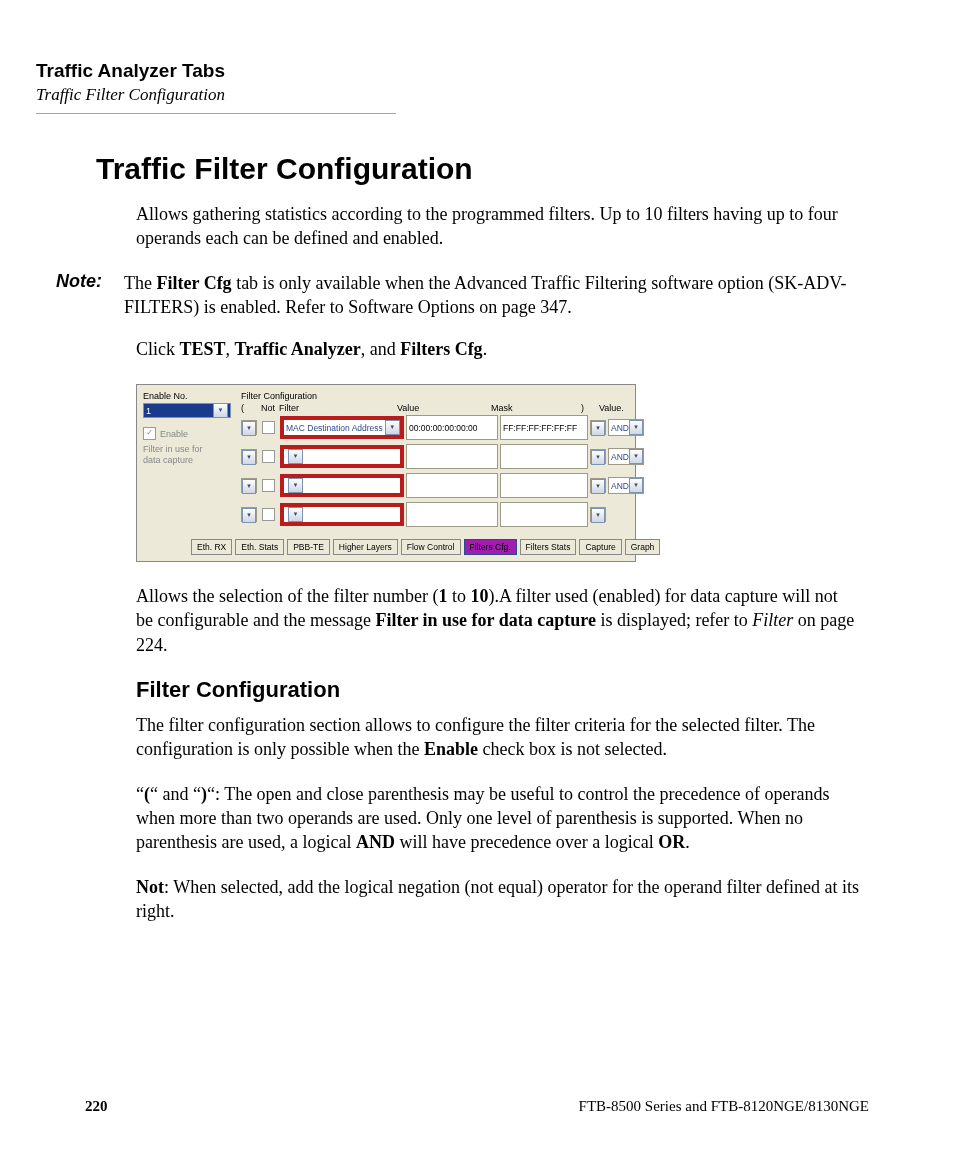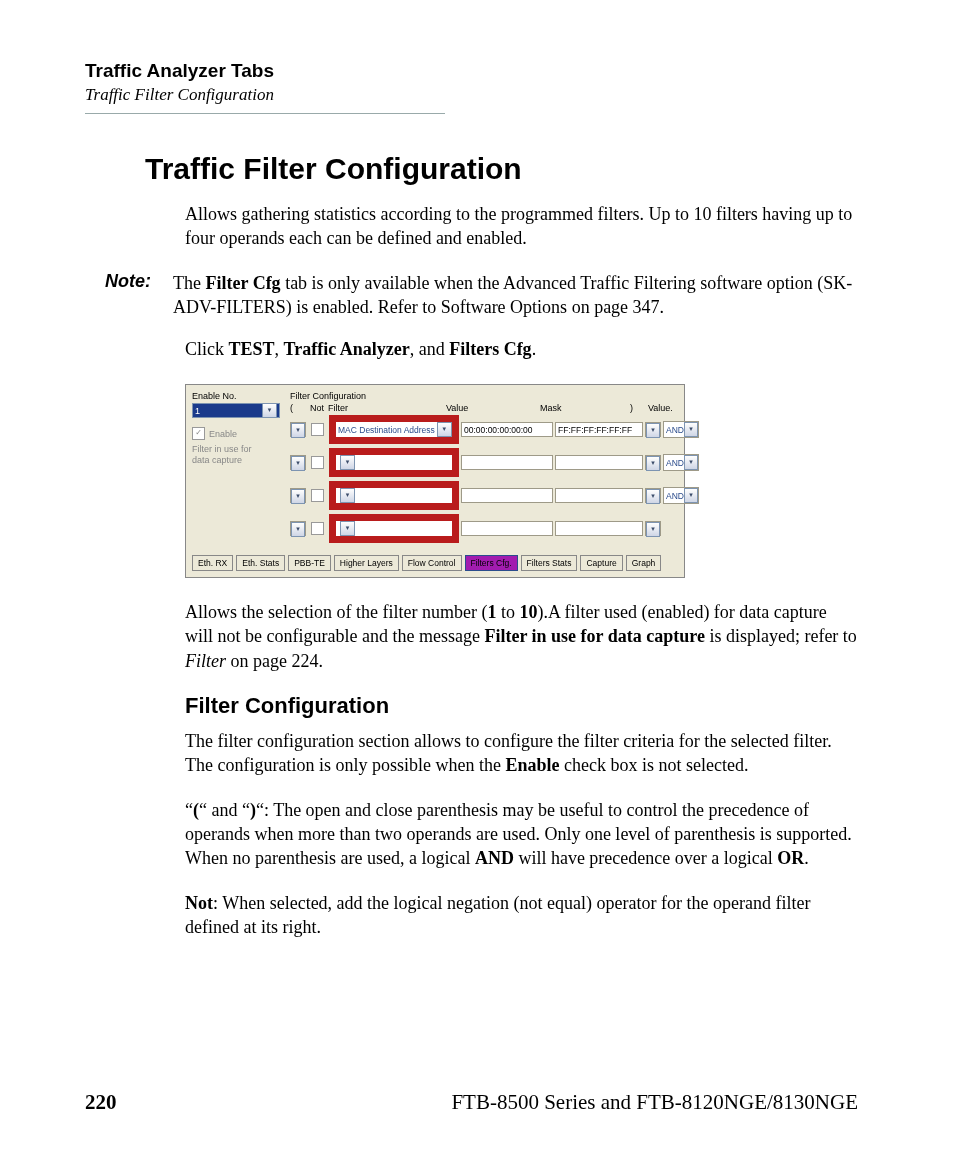--- a/index.html
+++ b/index.html
@@ -1,16 +1,16 @@
 <!DOCTYPE html>
 <html><head>
 <meta charset="utf-8">
 <style>
   html,body{margin:0;padding:0;background:#fff;color:#000;}
-  .page{width:954px;height:1159px;box-sizing:border-box;padding:60px 85px 40px 85px;position:relative;font-family:Georgia,"Times New Roman",serif;}
+  .page{width:954px;height:1159px;box-sizing:border-box;padding:60px 85px 40px 36px;position:relative;font-family:Georgia,"Times New Roman",serif;}
   .header-section{margin-bottom:8px;}
   .header-main{font-family:"Trebuchet MS","Arial Black",Arial,sans-serif;font-weight:700;font-size:19px;}
   .header-sub{font-style:italic;font-family:Georgia,serif;font-size:17px;margin-top:3px;}
   .rule{border:none;border-top:1.5px solid #9aa;height:0;margin:8px 0 38px 0;width:360px;}
   .h1{font-family:"Trebuchet MS","Arial Black",Arial,sans-serif;font-weight:900;font-size:30px;margin:0 0 16px 60px;}
   .body-indent{margin-left:100px;margin-right:10px;}
   .para{font-size:18px;line-height:1.35;margin:0 0 20px 0;}
   .note-row{display:flex;margin-left:20px;margin-right:10px;margin-bottom:20px;}
   .note-label{font-family:"Trebuchet MS",Arial,sans-serif;font-weight:700;font-style:italic;font-size:18px;width:68px;flex:0 0 68px;}
   .note-body{font-size:18px;line-height:1.35;}
@@ -34,32 +34,32 @@
   .col-not{width:18px;text-align:center;}
   .col-filter{width:116px;}
   .col-value{width:92px;}
   .col-mask{width:88px;}
   .col-paren2{width:16px;}
   .col-oper{width:34px;}
   .cfg-row{display:flex;gap:2px;align-items:center;margin-bottom:4px;}
   .dd-small{height:15px;background:linear-gradient(#fefefe,#e6e3d8);border:1px solid #9e9a88;display:flex;box-sizing:border-box;}
   .dd-small .dd-btn{margin-left:auto;}
   .dd16{width:16px;}
-  .dd-filter{width:116px;font-size:8.5px;display:flex;align-items:center;background:#fff;border:7px solid #b91c1c;}
+  .dd-filter{width:116px;font-size:8.5px;display:flex;align-items:center;background:#fff;border:4px solid #b91c1c;}
   .dd-filter span{padding:0 2px;color:#2b4c8c;overflow:hidden;white-space:nowrap;}
-  .txtfield{width:92px;height:15px;box-sizing:border-box;border:1px solid #9e9a88;background:#fff;font-size:8.5px;padding:0 2px;display:flex;align-items:center;}
+  .txtfield{width:92px;height:25px;box-sizing:border-box;border:1px solid #9e9a88;background:#fff;font-size:8.5px;padding:0 2px;display:flex;align-items:center;}
   .txtfield.w88{width:88px;}
   .dd-oper{width:34px;background:#fff;border:1px solid #9e9a88;}
   .dd-oper span{padding:0 2px;font-size:8.5px;}
   .notchk{width:11px;height:11px;border:1px solid #999;background:#fff;margin:0 3px;}
-  .tabstrip{display:flex;gap:3px;padding:4px 6px 6px 6px;font-size:8.5px;}
+  .tabstrip{display:flex;gap:3px;padding:4px 6px 6px 6px;font-size:8.5px;margin-left:48px;}
   .tab{padding:2px 5px;border:1px solid #888;background:#ece9d8;white-space:nowrap;}
   .tab.active{background:#a21caf;border-color:#2b4c8c;}
   .h2{font-family:"Trebuchet MS","Arial Black",Arial,sans-serif;font-weight:700;font-size:22px;margin:8px 0 10px 100px;}
-  .footer{position:absolute;bottom:44px;left:85px;right:96px;display:flex;justify-content:space-between;font-size:21px;}
+  .footer{position:absolute;bottom:44px;left:85px;right:85px;display:flex;justify-content:space-between;font-size:15px;}
   .footer .pnum{font-weight:700;}
 </style>
 </head>
 <body>
 
 <div class="page">
 
   <div class="header-section">
     <div class="header-main">Traffic Analyzer Tabs</div>
     <div class="header-sub">Traffic Filter Configuration</div>

